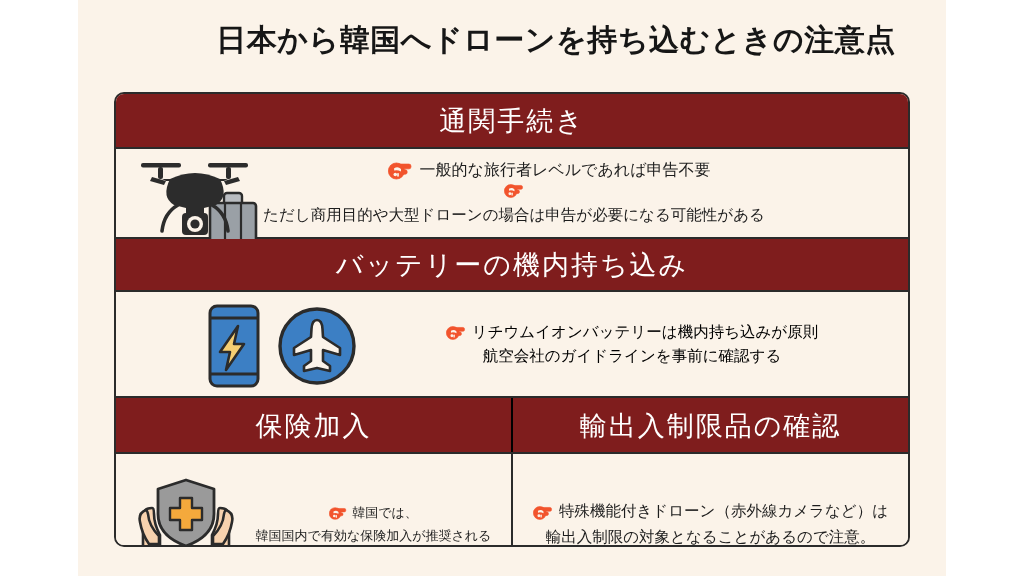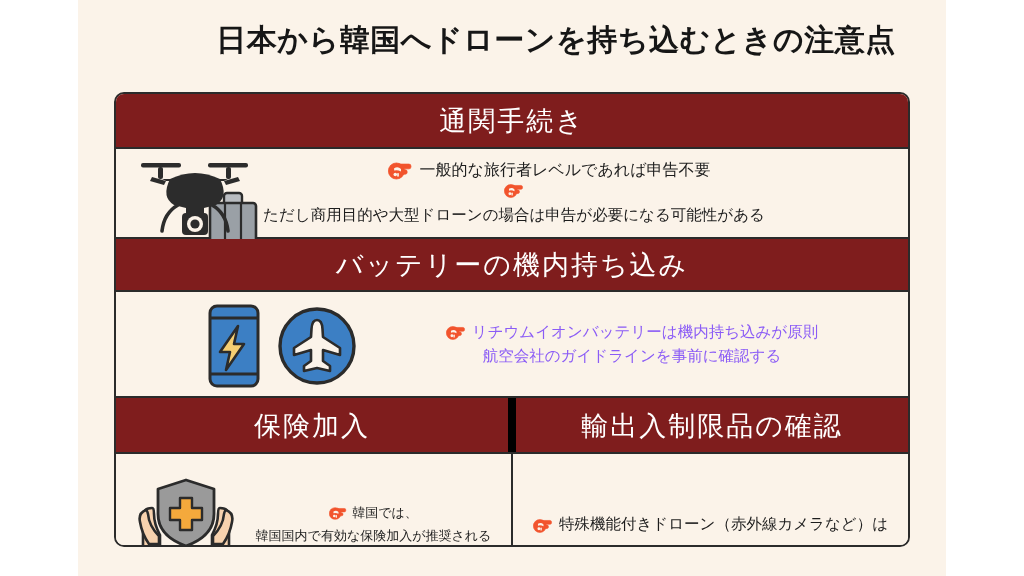--- a/index.html
+++ b/index.html
@@ -85,29 +85,29 @@
   
   .sec2-hdr{height:53px;}
   .sec2-body{height:106px;position:relative;}
   .sec2-text{
     position:absolute;left:0;top:0;width:100%;height:100%;
     display:flex;flex-direction:column;justify-content:center;
     align-items:center;
     padding-left:250px;padding-right:10px;box-sizing:border-box;
   }
   .l2{
-    font-size:15.5px;color:#8b5cf6;white-space:nowrap;
+    font-size:15.5px;color:#000000;white-space:nowrap;
     display:flex;align-items:center;gap:5px;line-height:1.55;
     font-family:"DejaVu Sans","Liberation Sans",sans-serif;
   }
 
   
   .split-hdr{display:flex;height:54px;}
   .split-hdr .hdr{flex:1;}
-  .split-hdr .hdr.left{border-right:8px solid #000000;}
+  .split-hdr .hdr.left{border-right:2px solid #000000;}
   .split-body{display:flex;height:141px;}
   .cell{
     flex:1;box-sizing:border-box;display:flex;align-items:center;
     position:relative;background:#FBF3E9;
   }
   .cell.left{border-right:2px solid #2b2b2b;}
   .cell-text{
     display:flex;flex-direction:column;align-items:center;justify-content:center;
     width:100%;
   }
@@ -339,18 +339,21 @@
                 </g>
                 <g fill="#FBF3E9">
                   <path d="M8 9.5 q5 -3 9 1 l0 3 q-5 -2.5 -9 -1 Z"></path>
                   <circle cx="9.5" cy="17.5" r="2.3"></circle>
                   <rect x="12" y="15.5" width="2.2" height="5" rx="1"></rect>
                 </g>
               </svg>
             </span>
             <span>特殊機能付きドローン（赤外線カメラなど）は</span>
           </div>
+          <div class="l4">
+            <span>輸出入制限の対象となることがあるので注意。</span>
+          </div>
         </div>
       </div>
 
     </div>
   </div>
 </div>
 
 </body></html>

